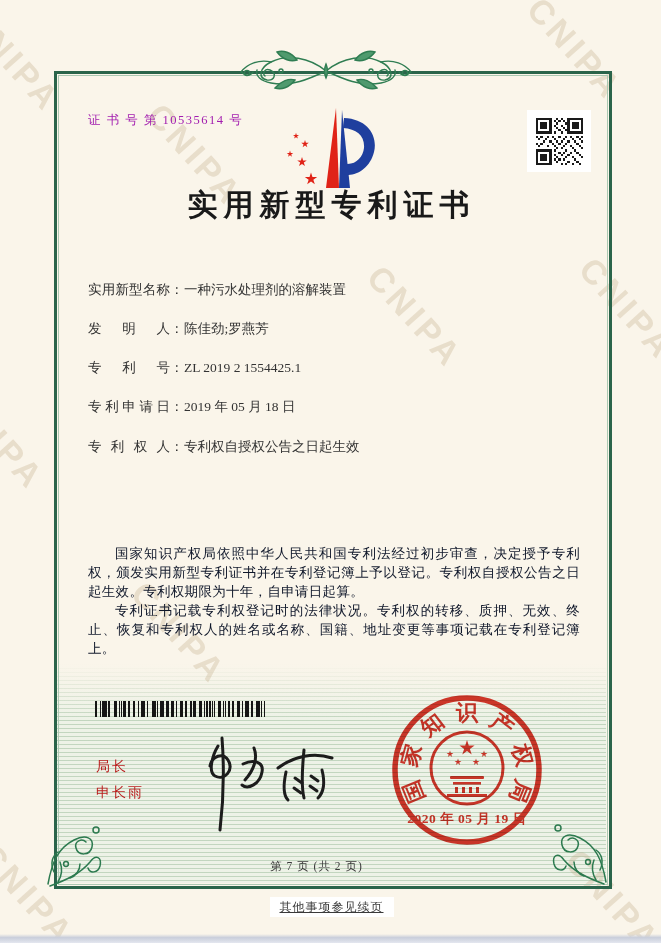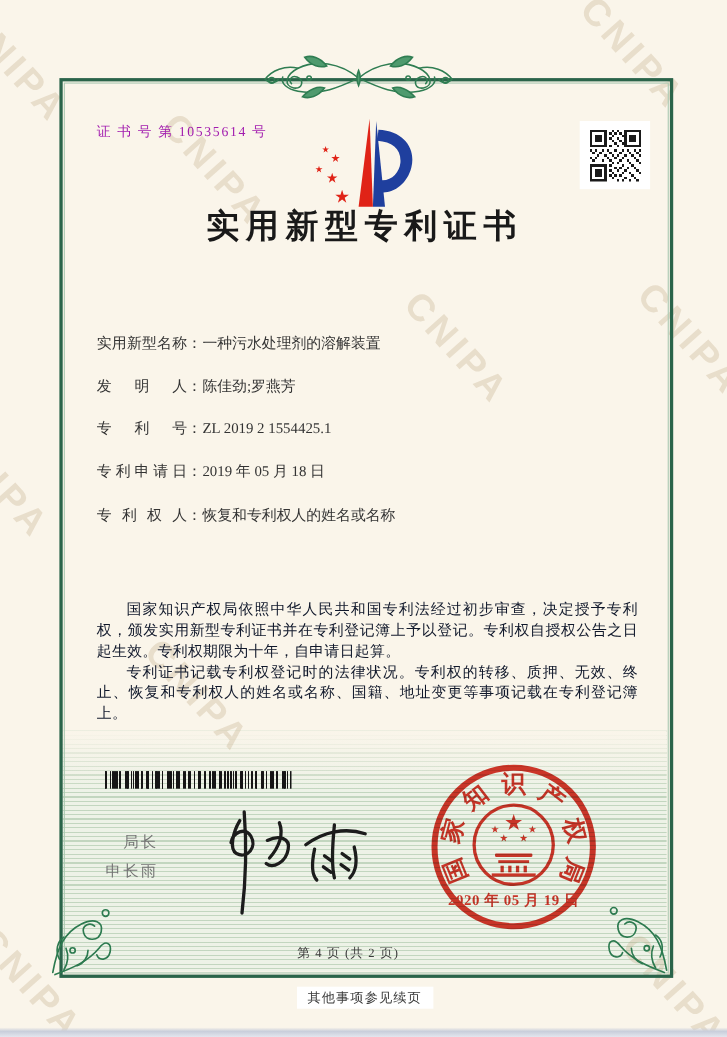--- a/index.html
+++ b/index.html
@@ -20,42 +20,42 @@
   .guilloche .fade{position:absolute;left:0;right:0;top:0;height:55px;
              background:linear-gradient(180deg,#faf5ea 0%,rgba(250,245,234,0) 100%);}
   .hdr-certno{position:absolute;z-index:3;left:88px;top:112px;font-size:12.5px;
               letter-spacing:1.5px;color:#a21caf;}
   .title{position:absolute;z-index:3;left:54px;top:185px;width:555px;text-align:center;
          font-size:30px;font-weight:700;letter-spacing:6px;color:#191919;}
   .logo{position:absolute;z-index:3;left:284px;top:106px;}
   .qrpatch{position:absolute;z-index:3;left:527px;top:110px;width:64px;height:62px;background:#fff;}
   .qrpatch svg{position:absolute;left:9px;top:8px;}
   
-  .field{position:absolute;z-index:3;left:88px;font-size:13.5px;color:#333;line-height:21px;margin-top:22px;}
+  .field{position:absolute;z-index:3;left:88px;font-size:13.5px;color:#333;line-height:21px;}
   .flabel{display:inline-block;width:82px;text-align:justify;text-align-last:justify;vertical-align:top;}
   .fcolon{display:inline-block;width:14px;vertical-align:top;}
   .fvalue{display:inline-block;vertical-align:top;white-space:pre-line;max-width:430px;}
   .pair2{position:absolute;left:242px;top:0;white-space:nowrap;}
   .pair2 .flabel{width:82px;}
   .paras{position:absolute;z-index:3;left:88px;top:544px;width:492px;font-size:13.5px;
          line-height:19px;color:#0f172a;letter-spacing:.3px;text-align:justify;}
   .paras p{margin:0;text-indent:2em;}
   
   .barcode{position:absolute;z-index:3;left:95px;top:701px;width:170px;height:16px;
     background-image:
       repeating-linear-gradient(90deg,#151515 0 2px,transparent 2px 5px,#151515 5px 6px,transparent 6px 9px,#151515 9px 12px,transparent 12px 14px,#151515 14px 15px,transparent 15px 19px),
       repeating-linear-gradient(90deg,#151515 0 1px,transparent 1px 7px,#151515 7px 9px,transparent 9px 13px);}
   .signer{position:absolute;z-index:3;left:96px;top:754px;font-size:14px;letter-spacing:2px;
-          color:#737373;line-height:26px;text-align:right;}
+          color:#b91c1c;line-height:26px;}
   .signature{position:absolute;z-index:3;left:198px;top:734px;}
   .seal{position:absolute;z-index:4;left:389px;top:692px;mix-blend-mode:multiply;opacity:.93;}
   .pagenum{position:absolute;z-index:3;left:57px;top:859px;width:519px;text-align:center;
            font-size:11.5px;letter-spacing:1px;color:#3a3a3a;}
   .contnote{position:absolute;z-index:3;left:57px;top:899px;width:549px;text-align:center;font-size:12px;}
-  .contnote span{background:#fff;padding:3px 10px;letter-spacing:1px;color:#3a3a3a;}
+  .contnote span{background:#fff;padding:3px 10px;letter-spacing:1px;color:#3a3a3a;text-decoration:underline;}
   .ornament-top{position:absolute;z-index:3;left:237px;top:48px;}
   .flourish{position:absolute;z-index:3;}
   .fl-left{left:44px;top:820px;}
   .fl-right{left:548px;top:818px;transform:scaleX(-1);}
   .scan-edge{position:absolute;z-index:5;left:0;right:0;bottom:0;height:9px;
              background:linear-gradient(180deg,rgba(150,158,176,0) 0,#c9cedb 40%,#e4e7ef 100%);}
 </style>
 </head>
 <body>
 
@@ -169,21 +169,21 @@
   <div class="field" style="top:318px">
     <span class="flabel">发明人</span><span class="fcolon">：</span><span class="fvalue">陈佳劲;罗燕芳</span>
   </div>
   <div class="field" style="top:357px">
     <span class="flabel">专利号</span><span class="fcolon">：</span><span class="fvalue">ZL 2019 2 1554425.1</span>
   </div>
   <div class="field" style="top:396px">
     <span class="flabel">专利申请日</span><span class="fcolon">：</span><span class="fvalue">2019 年 05 月 18 日</span>
   </div>
   <div class="field" style="top:436px">
-    <span class="flabel">专利权人</span><span class="fcolon">：</span><span class="fvalue">恢复和专利权人的姓名或名称</span>
+    <span class="flabel">专利权人</span><span class="fcolon">：</span><span class="fvalue">专利权自授权公告之日起生效</span>
   </div>
 
   <div class="paras">
     <p>国家知识产权局依照中华人民共和国专利法经过初步审查，决定授予专利权，颁发实用新型专利证书并在专利登记簿上予以登记。专利权自授权公告之日起生效。专利权期限为十年，自申请日起算。</p>
     <p>专利证书记载专利权登记时的法律状况。专利权的转移、质押、无效、终止、恢复和专利权人的姓名或名称、国籍、地址变更等事项记载在专利登记簿上。</p>
   </div>
 
   <div class="barcode"></div>
 
   <div class="signer">
@@ -227,19 +227,19 @@
       <rect x="64" y="90" width="28" height="2.6"></rect>
       <rect x="66" y="95" width="3" height="6"></rect>
         <rect x="73" y="95" width="3" height="6"></rect>
         <rect x="80" y="95" width="3" height="6"></rect>
         <rect x="87" y="95" width="3" height="6"></rect>
       <rect x="58" y="102" width="40" height="3"></rect>
     </g>
     <text x="78" y="131" text-anchor="middle" fill="#d5281c" font-size="13.5" font-weight="bold" font-family="'Liberation Serif','DejaVu Serif',serif" letter-spacing="0.5">2020 年 05 月 19 日</text>
   </svg>
 
-  <div class="pagenum">第 4 页 (共 2 页)</div>
+  <div class="pagenum">第 7 页 (共 2 页)</div>
   <div class="contnote">
     <span>其他事项参见续页</span>
   </div>
 
   <div class="scan-edge"></div>
 </div>
 
 </body></html>

